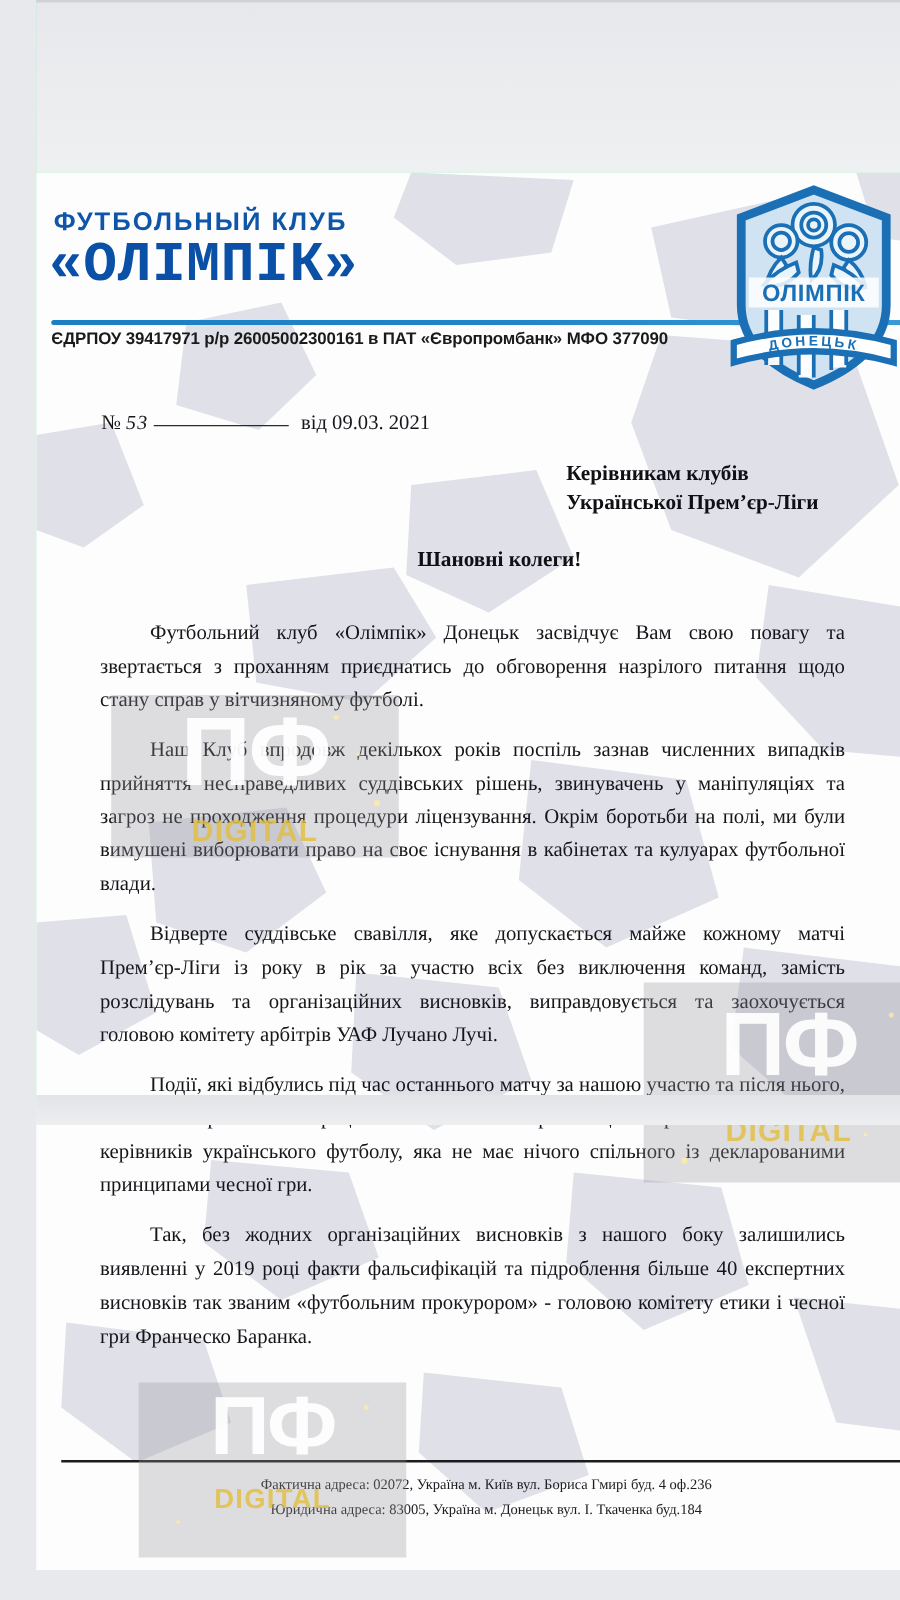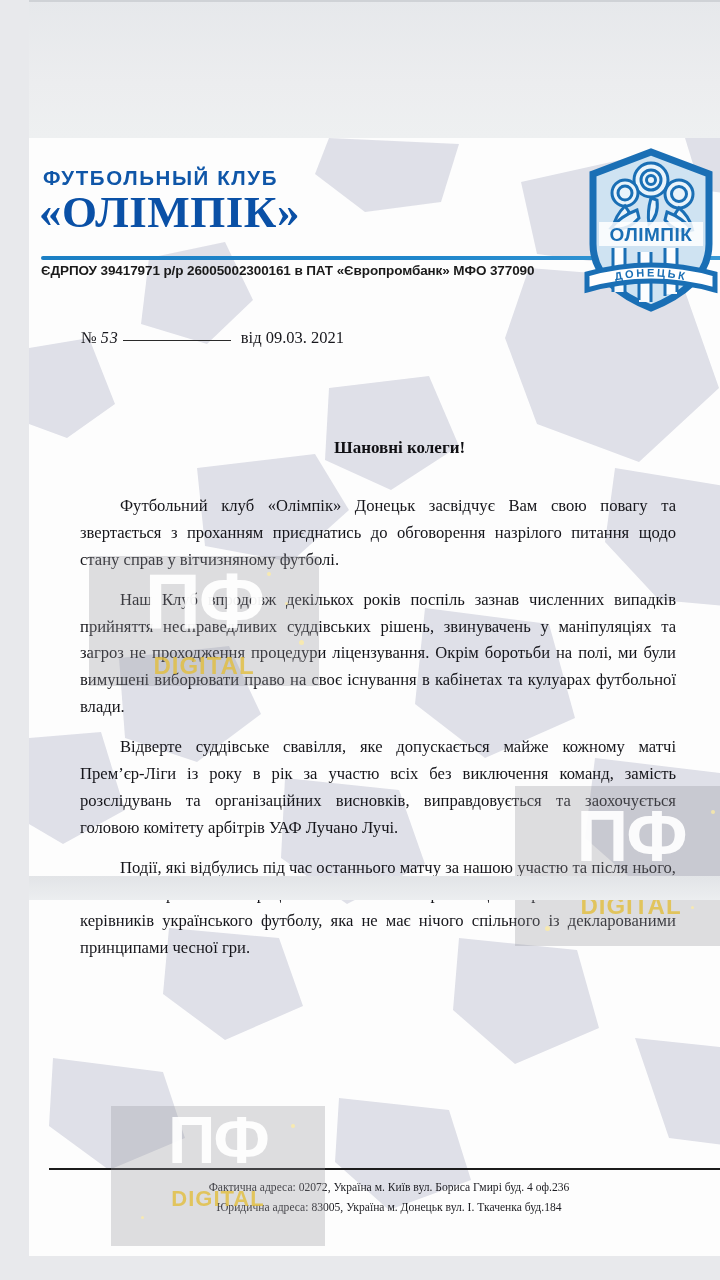--- a/index.html
+++ b/index.html
@@ -35,21 +35,21 @@
   .letterhead { position:absolute; left:0; top:0; width:720px; height:140px; }
 
   .lh-line1 {
     position:absolute; left:14px; top:28px;
     font-family:"Liberation Sans", sans-serif;
     font-weight:bold; font-size:20.5px; letter-spacing:1.6px;
     color:#0f56a8;
   }
   .lh-line2 {
     position:absolute; left:10px; top:48px;
-    font-family:Liberation Serif, serif;
+    font-family:Liberation Mono, monospace;
     font-weight:bold; font-size:45px; letter-spacing:0.5px;
     color:#0a50a6;
     line-height:1.18;
   }
   .lh-rule {
     position:absolute; left:12px; top:118px; width:684px; height:4px;
     background:linear-gradient(90deg,#1b7fc4 0%,#1f86cb 55%,#3a9ad6 100%);
     border-radius:2px;
   }
   .lh-bank {
@@ -234,28 +234,33 @@
           <textPath href="#ribpath" startOffset="50%" text-anchor="middle">ДОНЕЦЬК</textPath>
         </text>
       </svg>
     </div>
 
     <div class="docno">
       <span>№</span><span class="num-hand">53</span><span class="ruleline"></span><span class="datepart">від</span>
       <span>09.03. 2021</span>
     </div>
 
+    <div class="addressee">
+      <div>Керівникам клубів</div>
+      <div>Української Прем’єр-Ліги</div>
+    </div>
 
     <div class="salutation">Шановні колеги!</div>
 
     <div class="body-text">
       <p>Футбольний клуб «Олімпік» Донецьк засвідчує Вам свою повагу та звертається  з проханням приєднатись до обговорення  назрілого питання щодо стану справ у вітчизняному футболі.</p>
       <p>Наш Клуб впродовж декількох років поспіль зазнав численних випадків прийняття несправедливих суддівських рішень, звинувачень у маніпуляціях та загроз  не проходження процедури ліцензування. Окрім боротьби на полі, ми були вимушені виборювати право на своє   існування в кабінетах та кулуарах футбольної влади.</p>
       <p>Відверте суддівське свавілля, яке допускається майже кожному матчі Прем’єр-Ліги із року в рік за участю всіх без виключення команд, замість розслідувань та організаційних висновків, виправдовується та заохочується головою комітету арбітрів УАФ Лучано Лучі.</p>
       <p>Події, які відбулись під час останнього матчу за нашою участю  та після нього, явились яскравою ілюстрацією та показником організаційної роботи осіб з числа керівників українського футболу, яка не має  нічого спільного із декларованими принципами чесної гри.</p>
+      <p>Так, без жодних організаційних   висновків з нашого боку залишились виявленні у 2019 році факти фальсифікацій та  підроблення більше 40 експертних висновків так званим «футбольним прокурором» - головою комітету етики і чесної гри Франческо Баранка.</p>
     </div>
 
     <div class="footrule"></div>
     <div class="footer">
       <div>Фактична адреса: 02072, Україна  м. Київ вул. Бориса Гмирі  буд. 4  оф.236</div>
       <div>Юридична адреса: 83005, Україна  м. Донецьк  вул. І. Ткаченка  буд.184</div>
     </div>
 
     <div class="wm" id="wm1">
       <div class="plate"></div>

